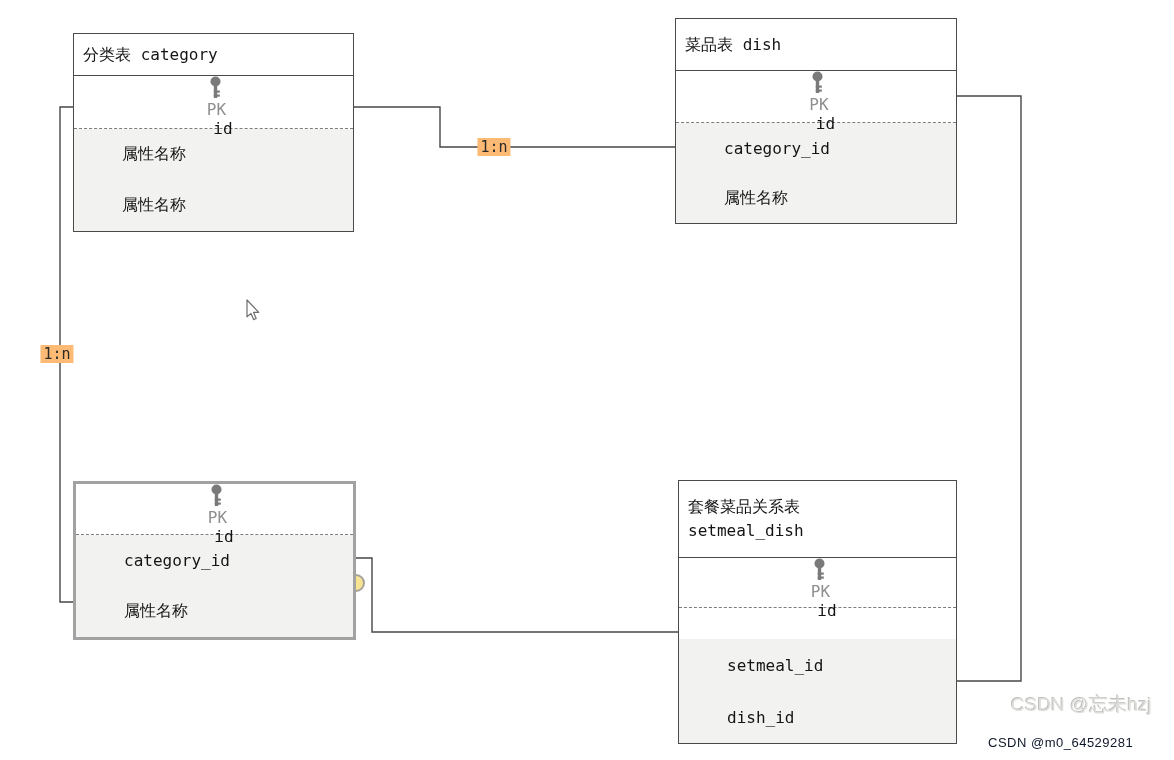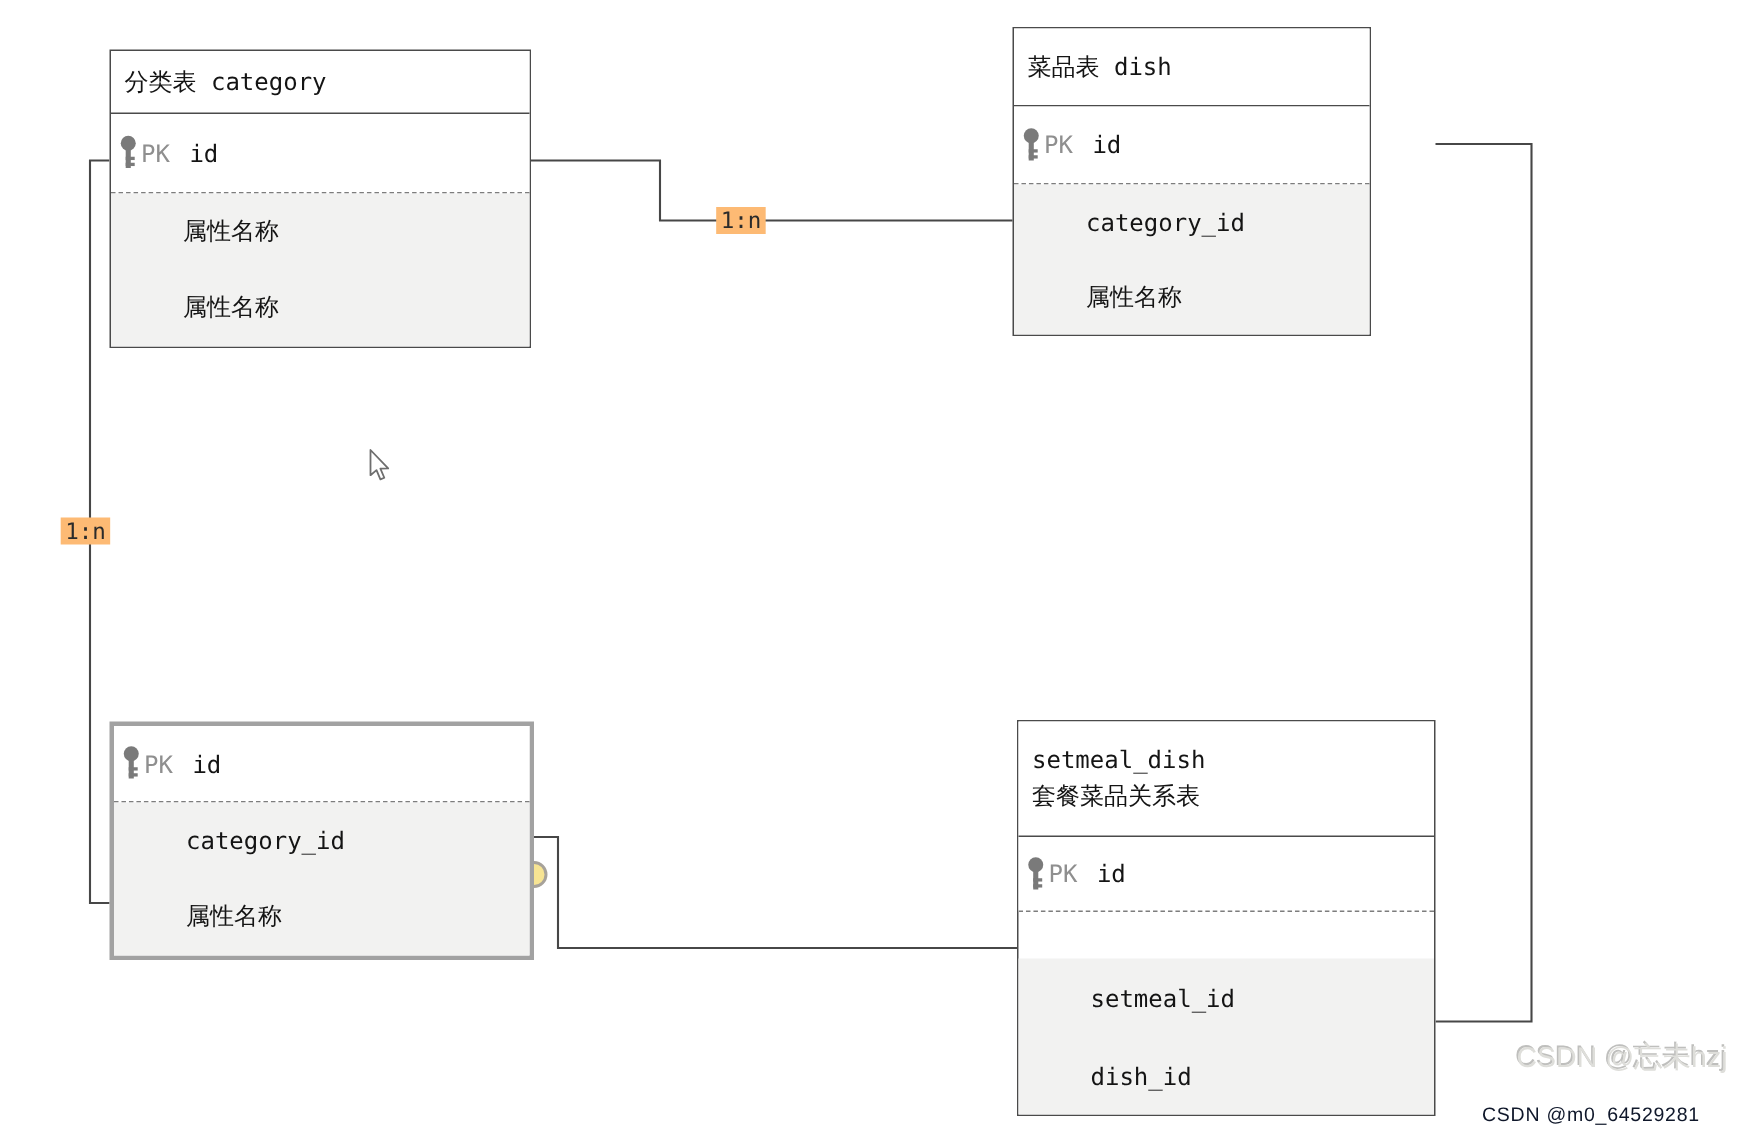--- a/index.html
+++ b/index.html
@@ -16,21 +16,21 @@
     font-size:16px; color:#141414;
   }
   .entity.selected { border:3.5px solid #a2a2a2; }
   .entity-header {
     display:flex; flex-direction:column; justify-content:center;
     padding-left:9px; border-bottom:1.4px solid #4a4a4a; line-height:1.5;
     background:#ffffff; white-space:nowrap;
   }
   .entity-pk {
     display:flex; align-items:center; padding-left:6px;
-    border-bottom:1px dashed #7d7d7d; background:#ffffff;
+    border-bottom:1px dashed #7d7d7d; background:#ffffff;flex-direction:column;
   }
   .key-icon { flex:0 0 auto; margin-right:3px; }
   .pk-label { color:#8f8f8f; }
   .pk-field { color:#141414; margin-left:13px; }
   .entity-attrs { background:#f2f2f1; }
   .attr-row { display:flex; align-items:center; padding-left:48px; white-space:nowrap; }
 
   .rel-label {
     position:absolute; transform:translate(-50%,-50%);
     background:#fdba74; padding:0 3px; font-size:15px; color:#2b2b2b; line-height:1.2;
@@ -80,21 +80,21 @@
           <rect x="3.8" y="18.5" width="6" height="2.2" fill="#7a7a7a"></rect>
         </svg>
         <span class="pk-label">PK</span>
         <span class="pk-field">id</span>
       </div>
       <div class="entity-attrs">
         <div class="attr-row" style="height: 51px;">属性名称</div>
         <div class="attr-row" style="height: 51px;">属性名称</div>
       </div>
     </div>
-    <div class="entity" style="left: 675px; top: 18px; width: 239px;">
+    <div class="entity" style="left: 675px; top: 18px; width: 282px;">
       <div class="entity-header" style="height: 52px;">
         <div>菜品表 dish</div>
       </div>
       <div class="entity-pk" style="height: 52px;">
         <svg width="11" height="24" class="key-icon">
           <circle cx="5.5" cy="5.5" r="5" fill="#7a7a7a"></circle>
           <rect x="3.8" y="9" width="3.4" height="13" fill="#7a7a7a"></rect>
           <rect x="3.8" y="14.5" width="6" height="2.2" fill="#7a7a7a"></rect>
           <rect x="3.8" y="18.5" width="6" height="2.2" fill="#7a7a7a"></rect>
         </svg>
@@ -117,22 +117,22 @@
         <span class="pk-label">PK</span>
         <span class="pk-field">id</span>
       </div>
       <div class="entity-attrs">
         <div class="attr-row" style="height: 51px;">category_id</div>
         <div class="attr-row" style="height: 51px;">属性名称</div>
       </div>
     </div>
     <div class="entity" style="left: 678px; top: 480px; width: 279px;">
       <div class="entity-header" style="height: 77px;">
+        <div>套餐菜品关系表</div>
         <div>setmeal_dish</div>
-        <div>套餐菜品关系表</div>
       </div>
       <div class="entity-pk" style="height: 50px;">
         <svg width="11" height="24" class="key-icon">
           <circle cx="5.5" cy="5.5" r="5" fill="#7a7a7a"></circle>
           <rect x="3.8" y="9" width="3.4" height="13" fill="#7a7a7a"></rect>
           <rect x="3.8" y="14.5" width="6" height="2.2" fill="#7a7a7a"></rect>
           <rect x="3.8" y="18.5" width="6" height="2.2" fill="#7a7a7a"></rect>
         </svg>
         <span class="pk-label">PK</span>
         <span class="pk-field">id</span>

